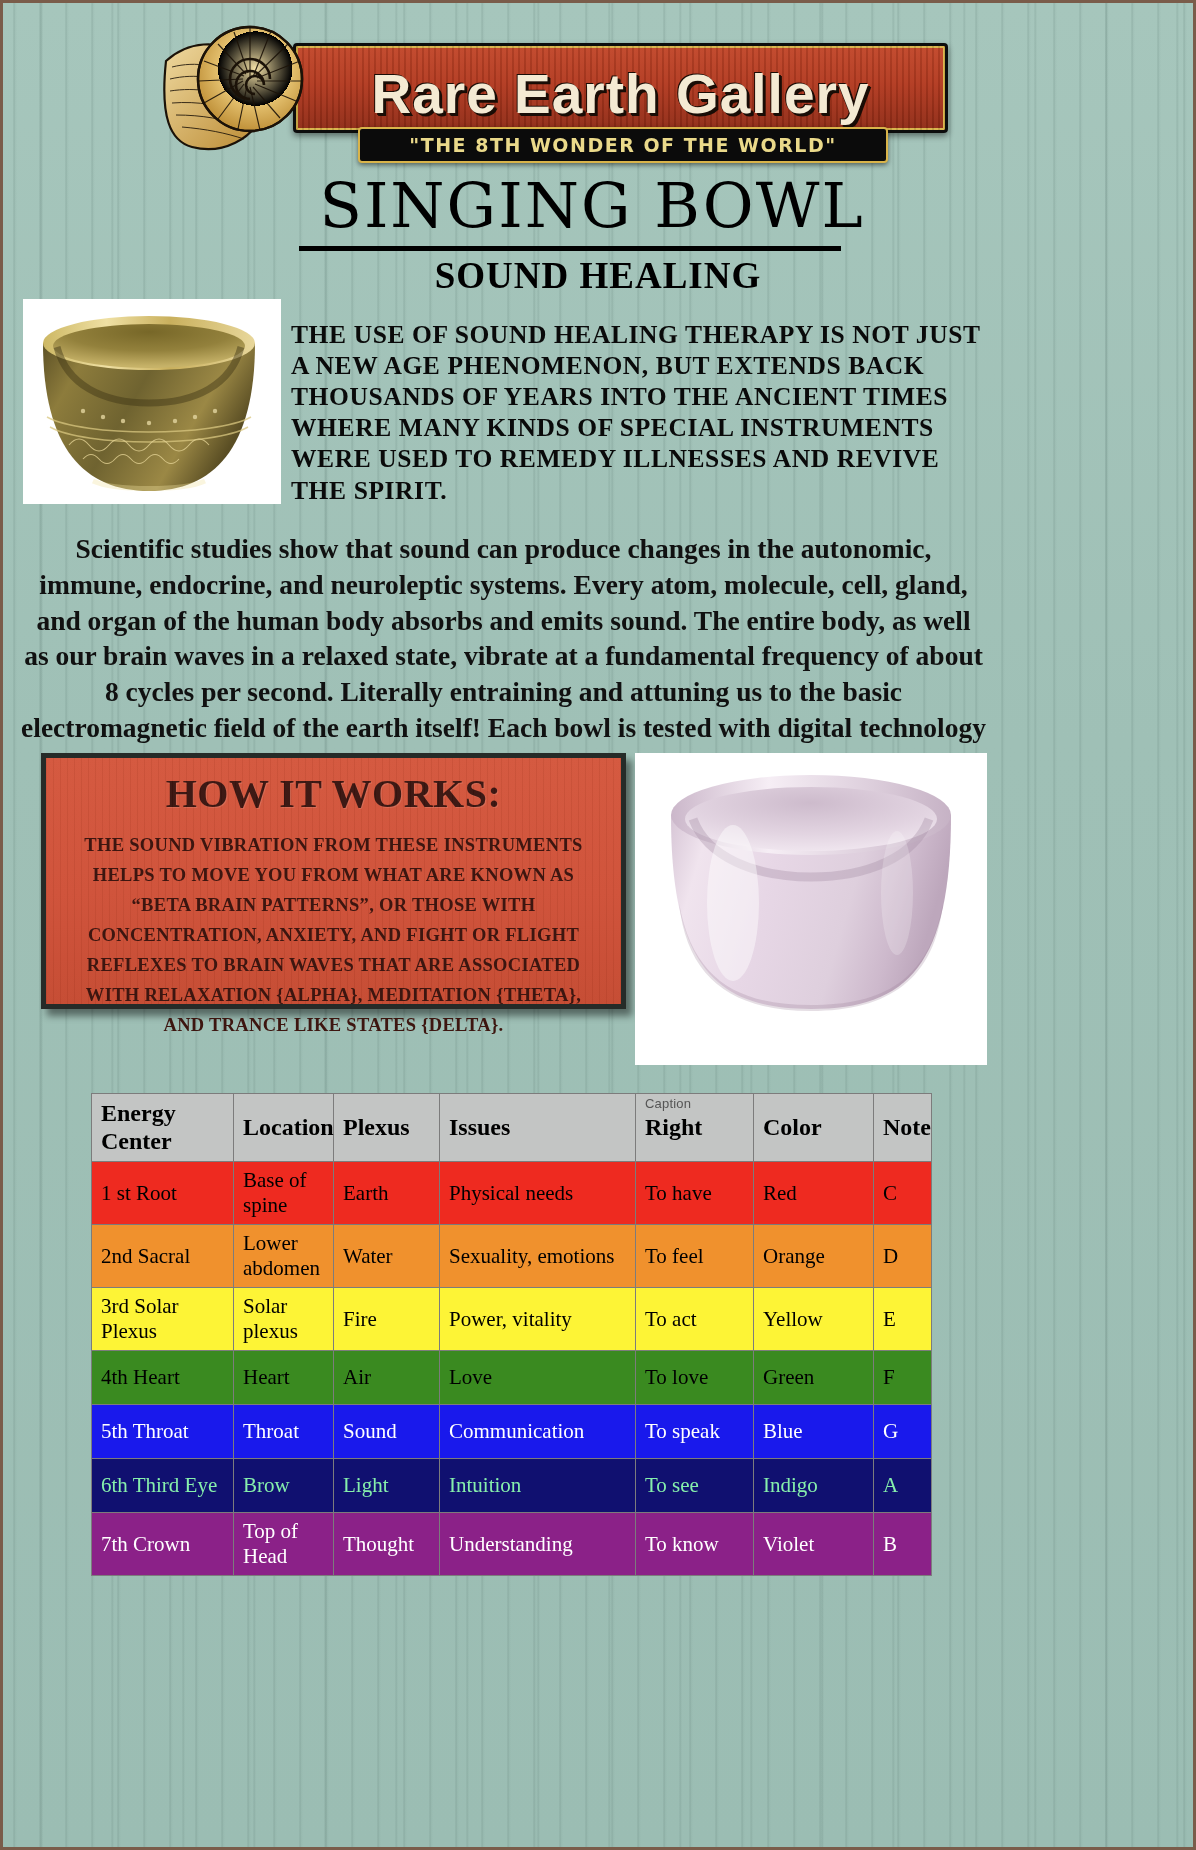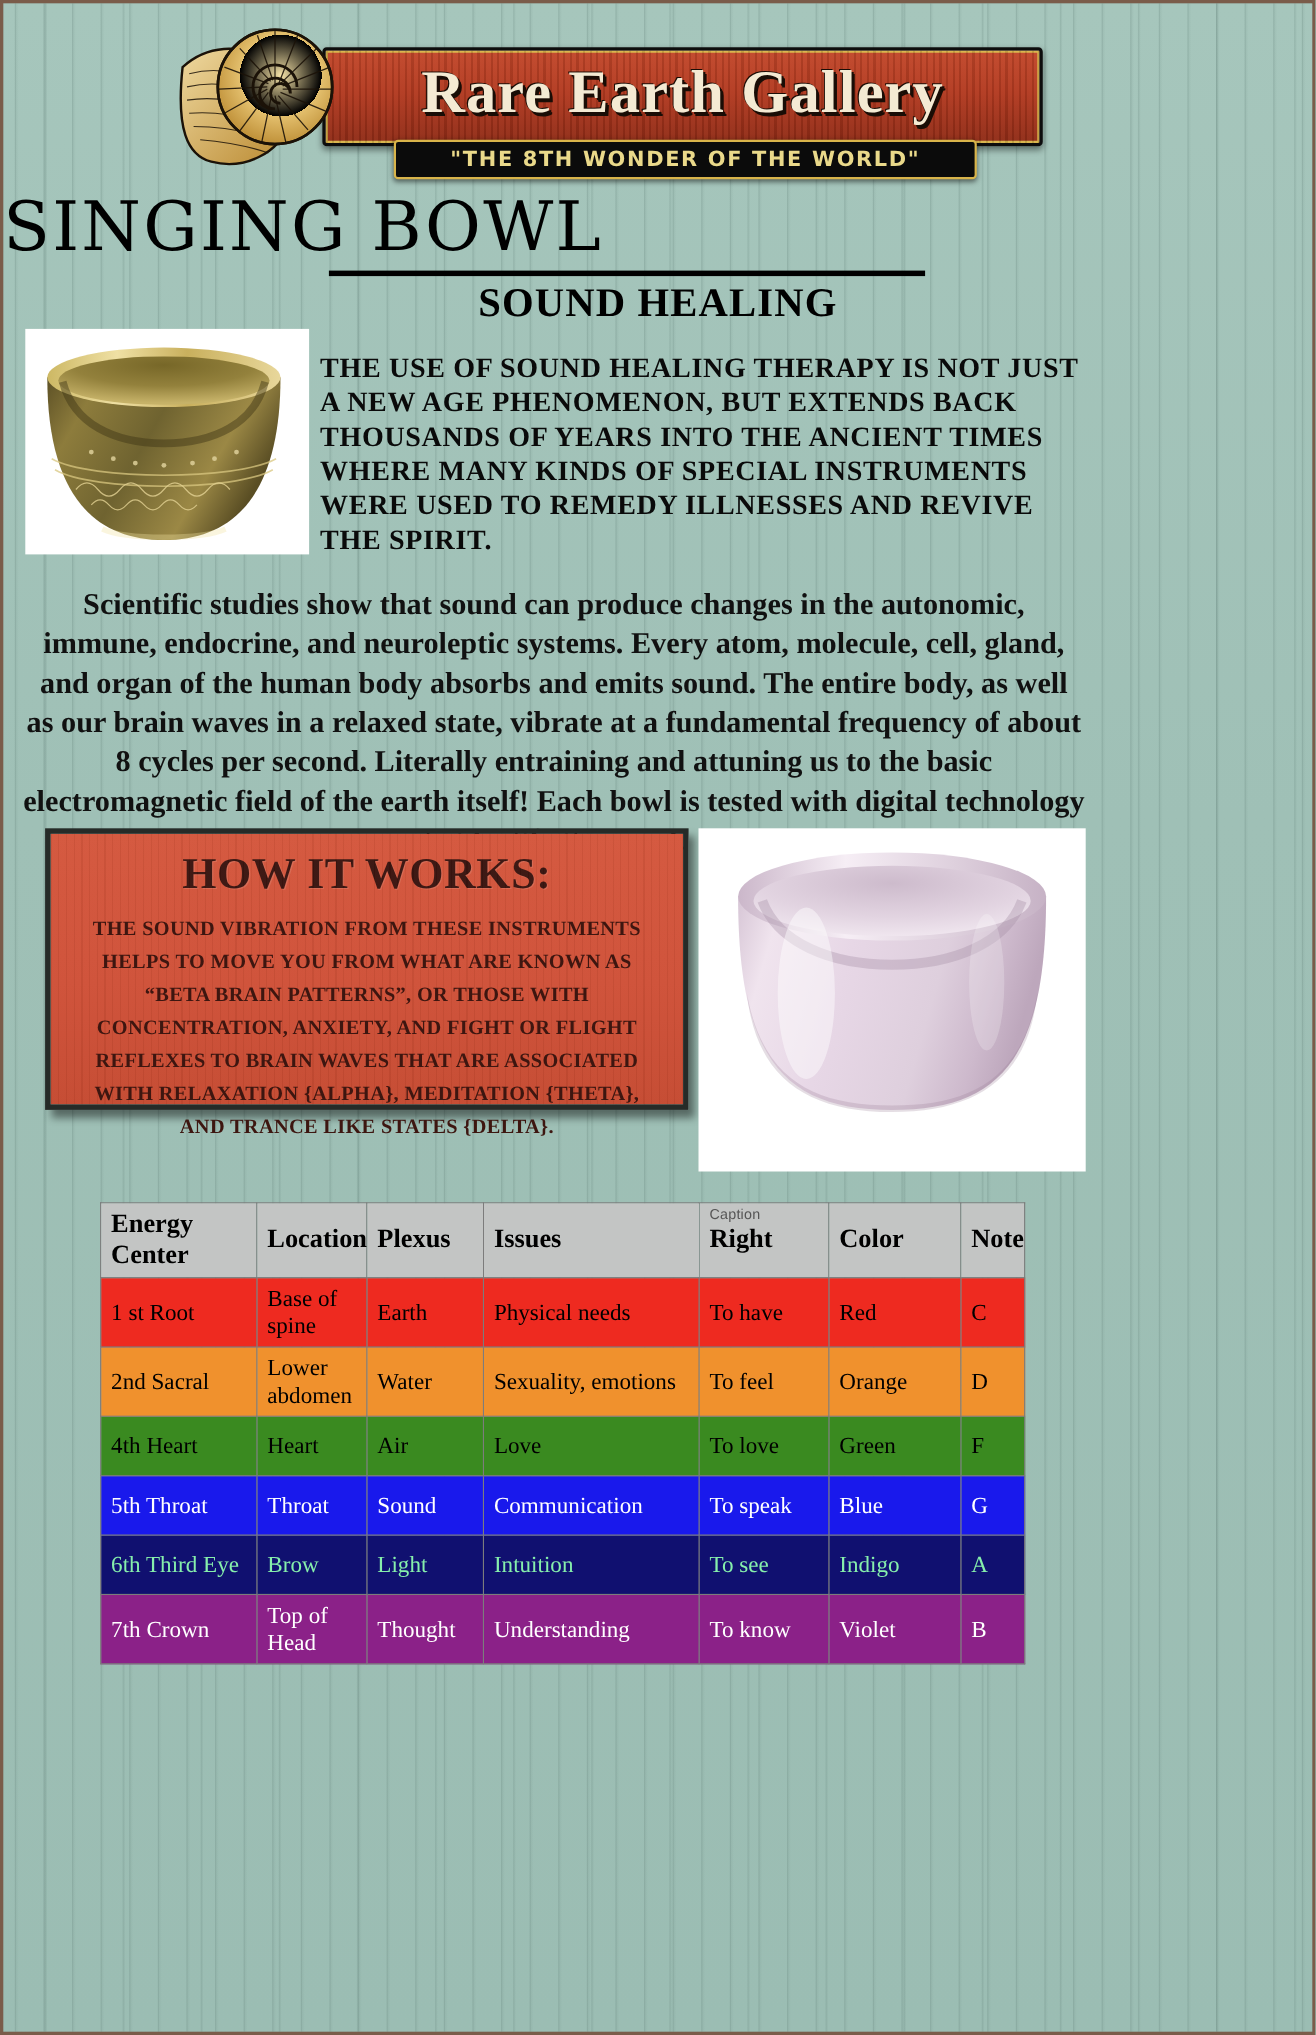--- a/index.html
+++ b/index.html
@@ -65,23 +65,23 @@
   }
   .banner-plate::after{
     content:"";
     position:absolute; inset:0;
     background:
       repeating-linear-gradient(90deg, rgba(0,0,0,0.10) 0 2px, rgba(255,255,255,0.03) 2px 6px);
     pointer-events:none;
   }
   .banner-title {
     position: absolute;
-    left: 0; right: 0; top: 6px;
+    left: 0; right: 0; top: 16px;
     text-align: center;
-    font-family: Liberation Serif, serif;
+    font-family: Liberation Sans, sans-serif;
     font-weight: bold;
     font-size: 55px;
     letter-spacing: 1px;
     color: #f4ead3;
     text-shadow:
       2px 2px 0 #1a0d06,
       3px 3px 0 #1a0d06,
       -1px -1px 0 #1a0d06;
     z-index: 2;
     white-space: nowrap;
@@ -103,20 +103,21 @@
     font-size: 19px;
     letter-spacing: 1.5px;
     color: #ead98a;
     white-space: nowrap;
   }
 
   
   #main-title {
     position: absolute;
     left: 0; right: 12px; top: 172px;
+    text-align: center;
     font-family: "DejaVu Serif", serif;
     font-size: 62px;
     letter-spacing: 2px;
     color: #000;
     line-height: 1;
   }
   #title-rule {
     position: absolute;
     left: 296px; top: 243px;
     width: 542px; height: 5px;
@@ -483,20 +484,29 @@
         </tr>
         <tr class="r-sacral">
           <td>2nd Sacral</td>
           <td>Lower abdomen</td>
           <td>Water</td>
           <td>Sexuality, emotions</td>
           <td>To feel</td>
           <td>Orange</td>
           <td>D</td>
         </tr>
+        <tr class="r-solar">
+          <td>3rd Solar Plexus</td>
+          <td>Solar plexus</td>
+          <td>Fire</td>
+          <td>Power, vitality</td>
+          <td>To act</td>
+          <td>Yellow</td>
+          <td>E</td>
+        </tr>
         <tr class="r-heart">
           <td>4th Heart</td>
           <td>Heart</td>
           <td>Air</td>
           <td>Love</td>
           <td>To love</td>
           <td>Green</td>
           <td>F</td>
         </tr>
         <tr class="r-throat">

